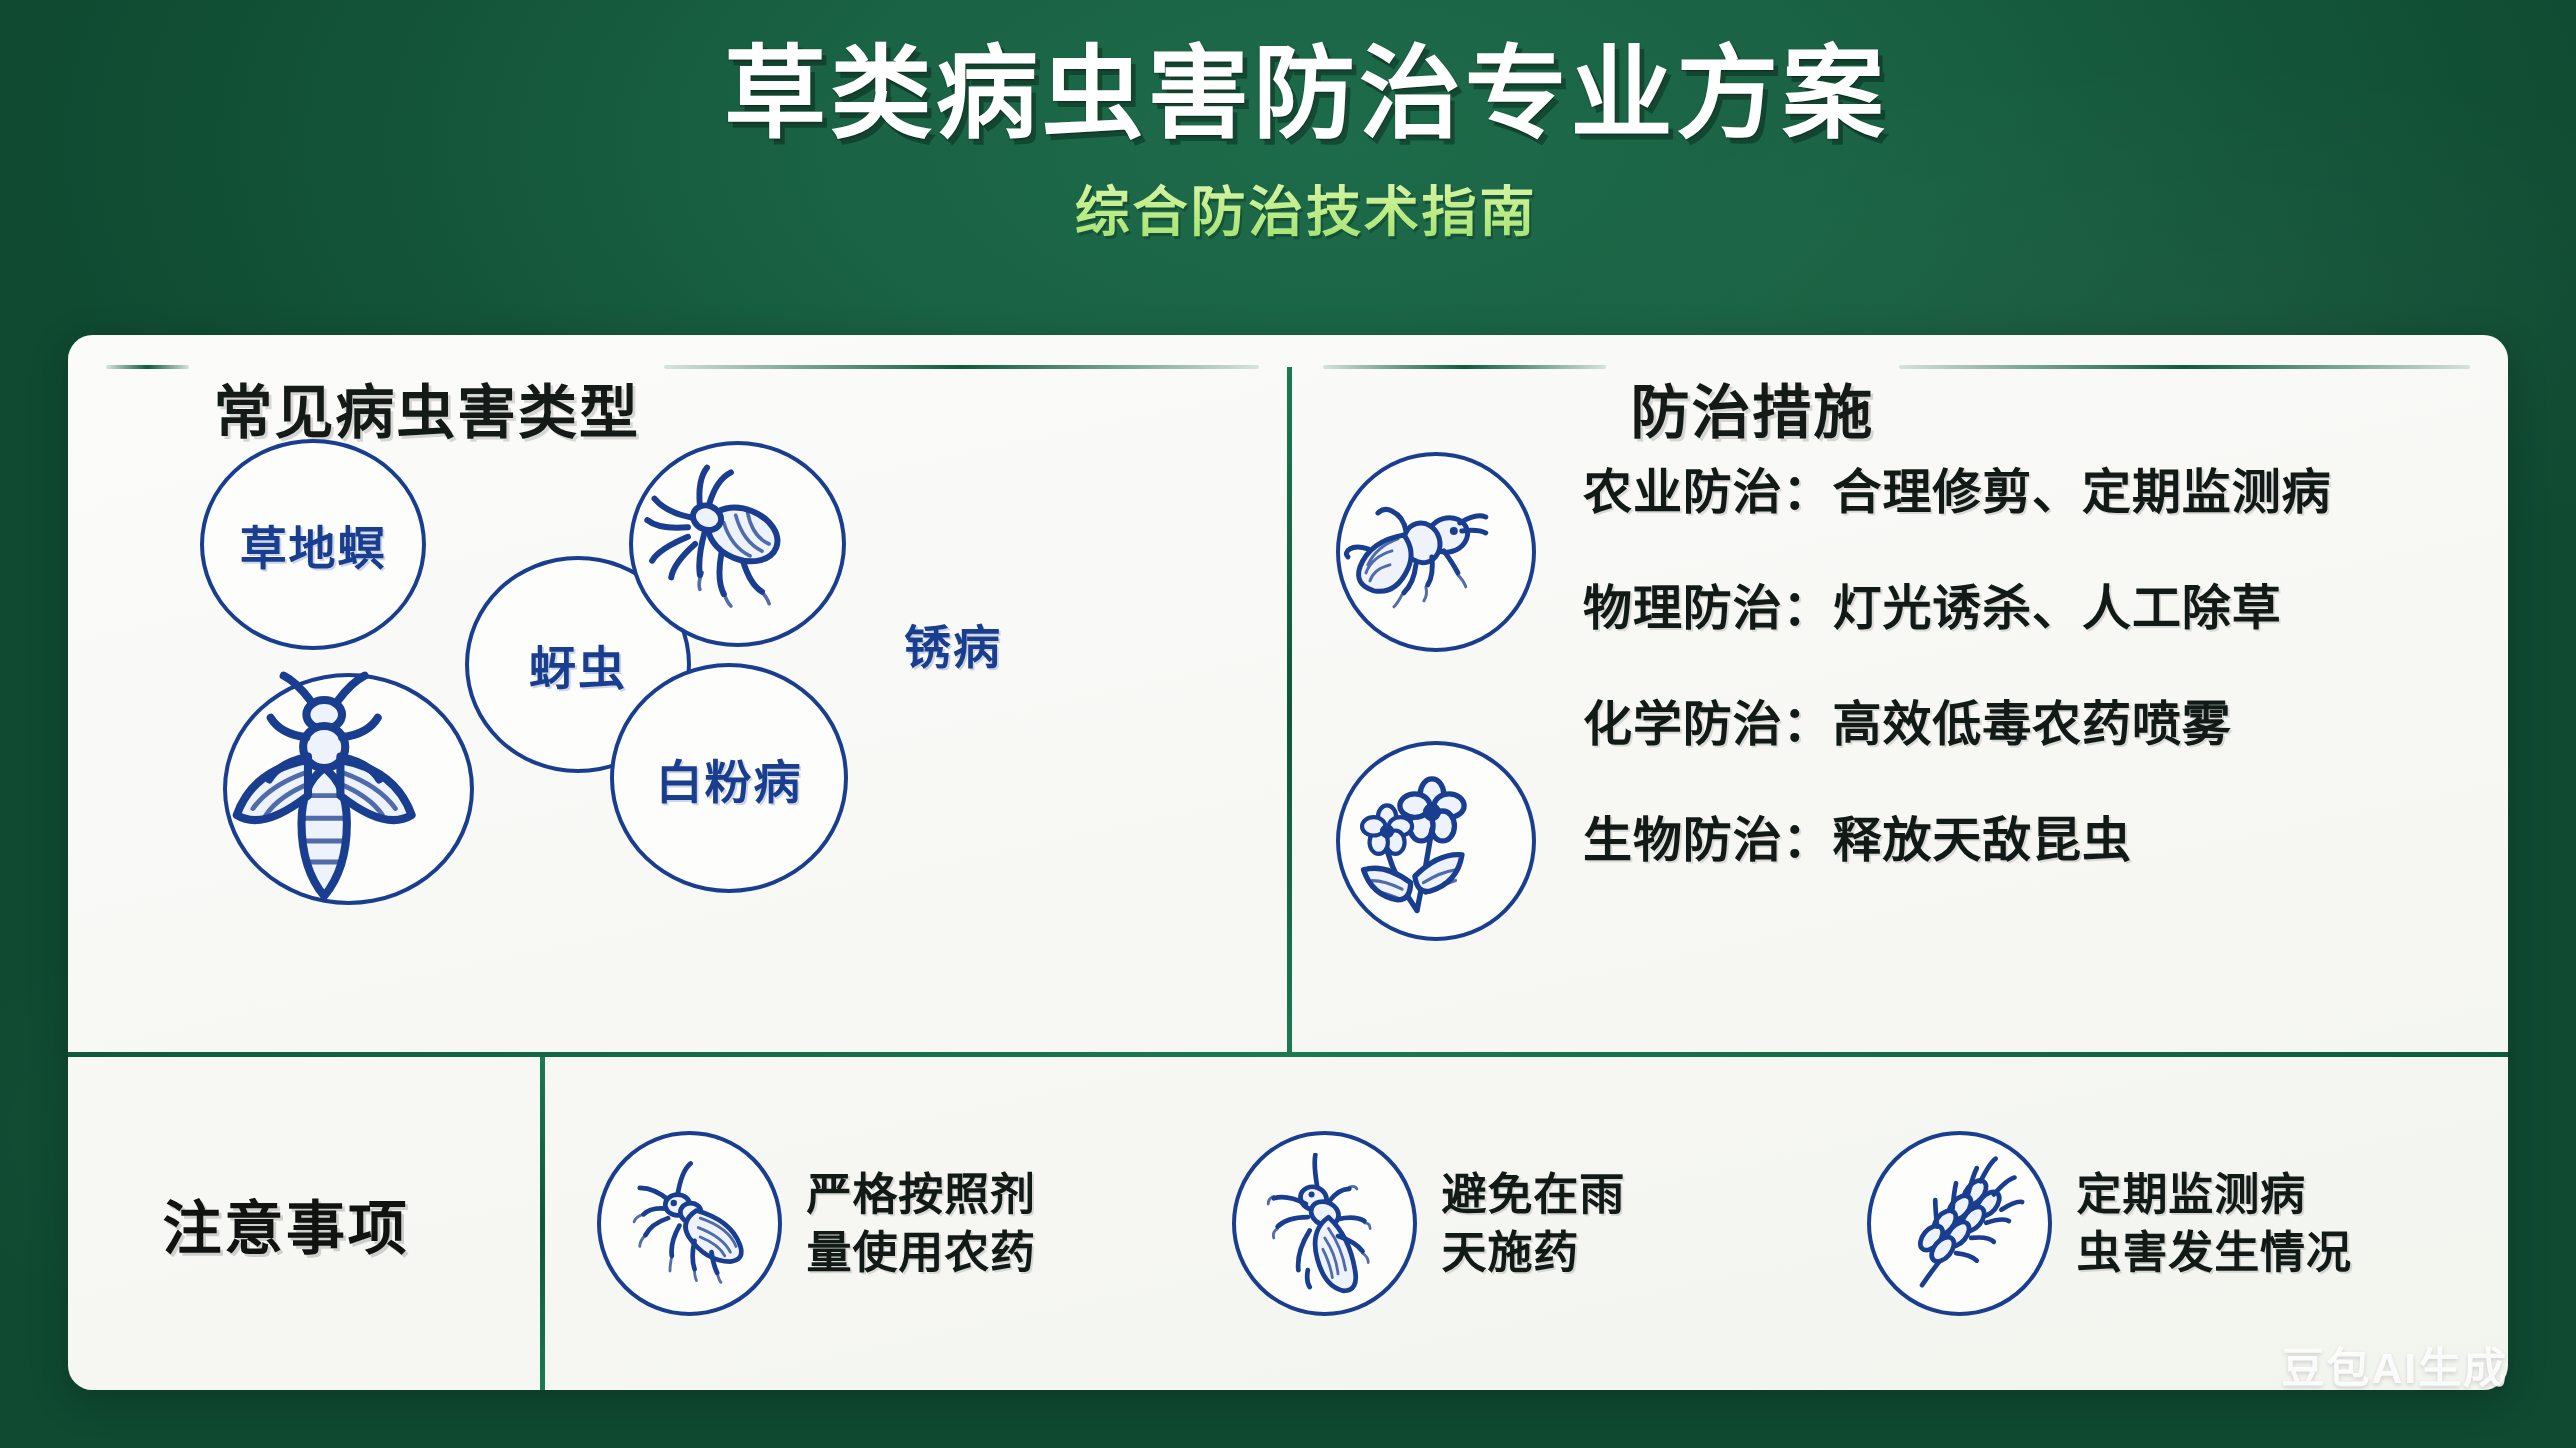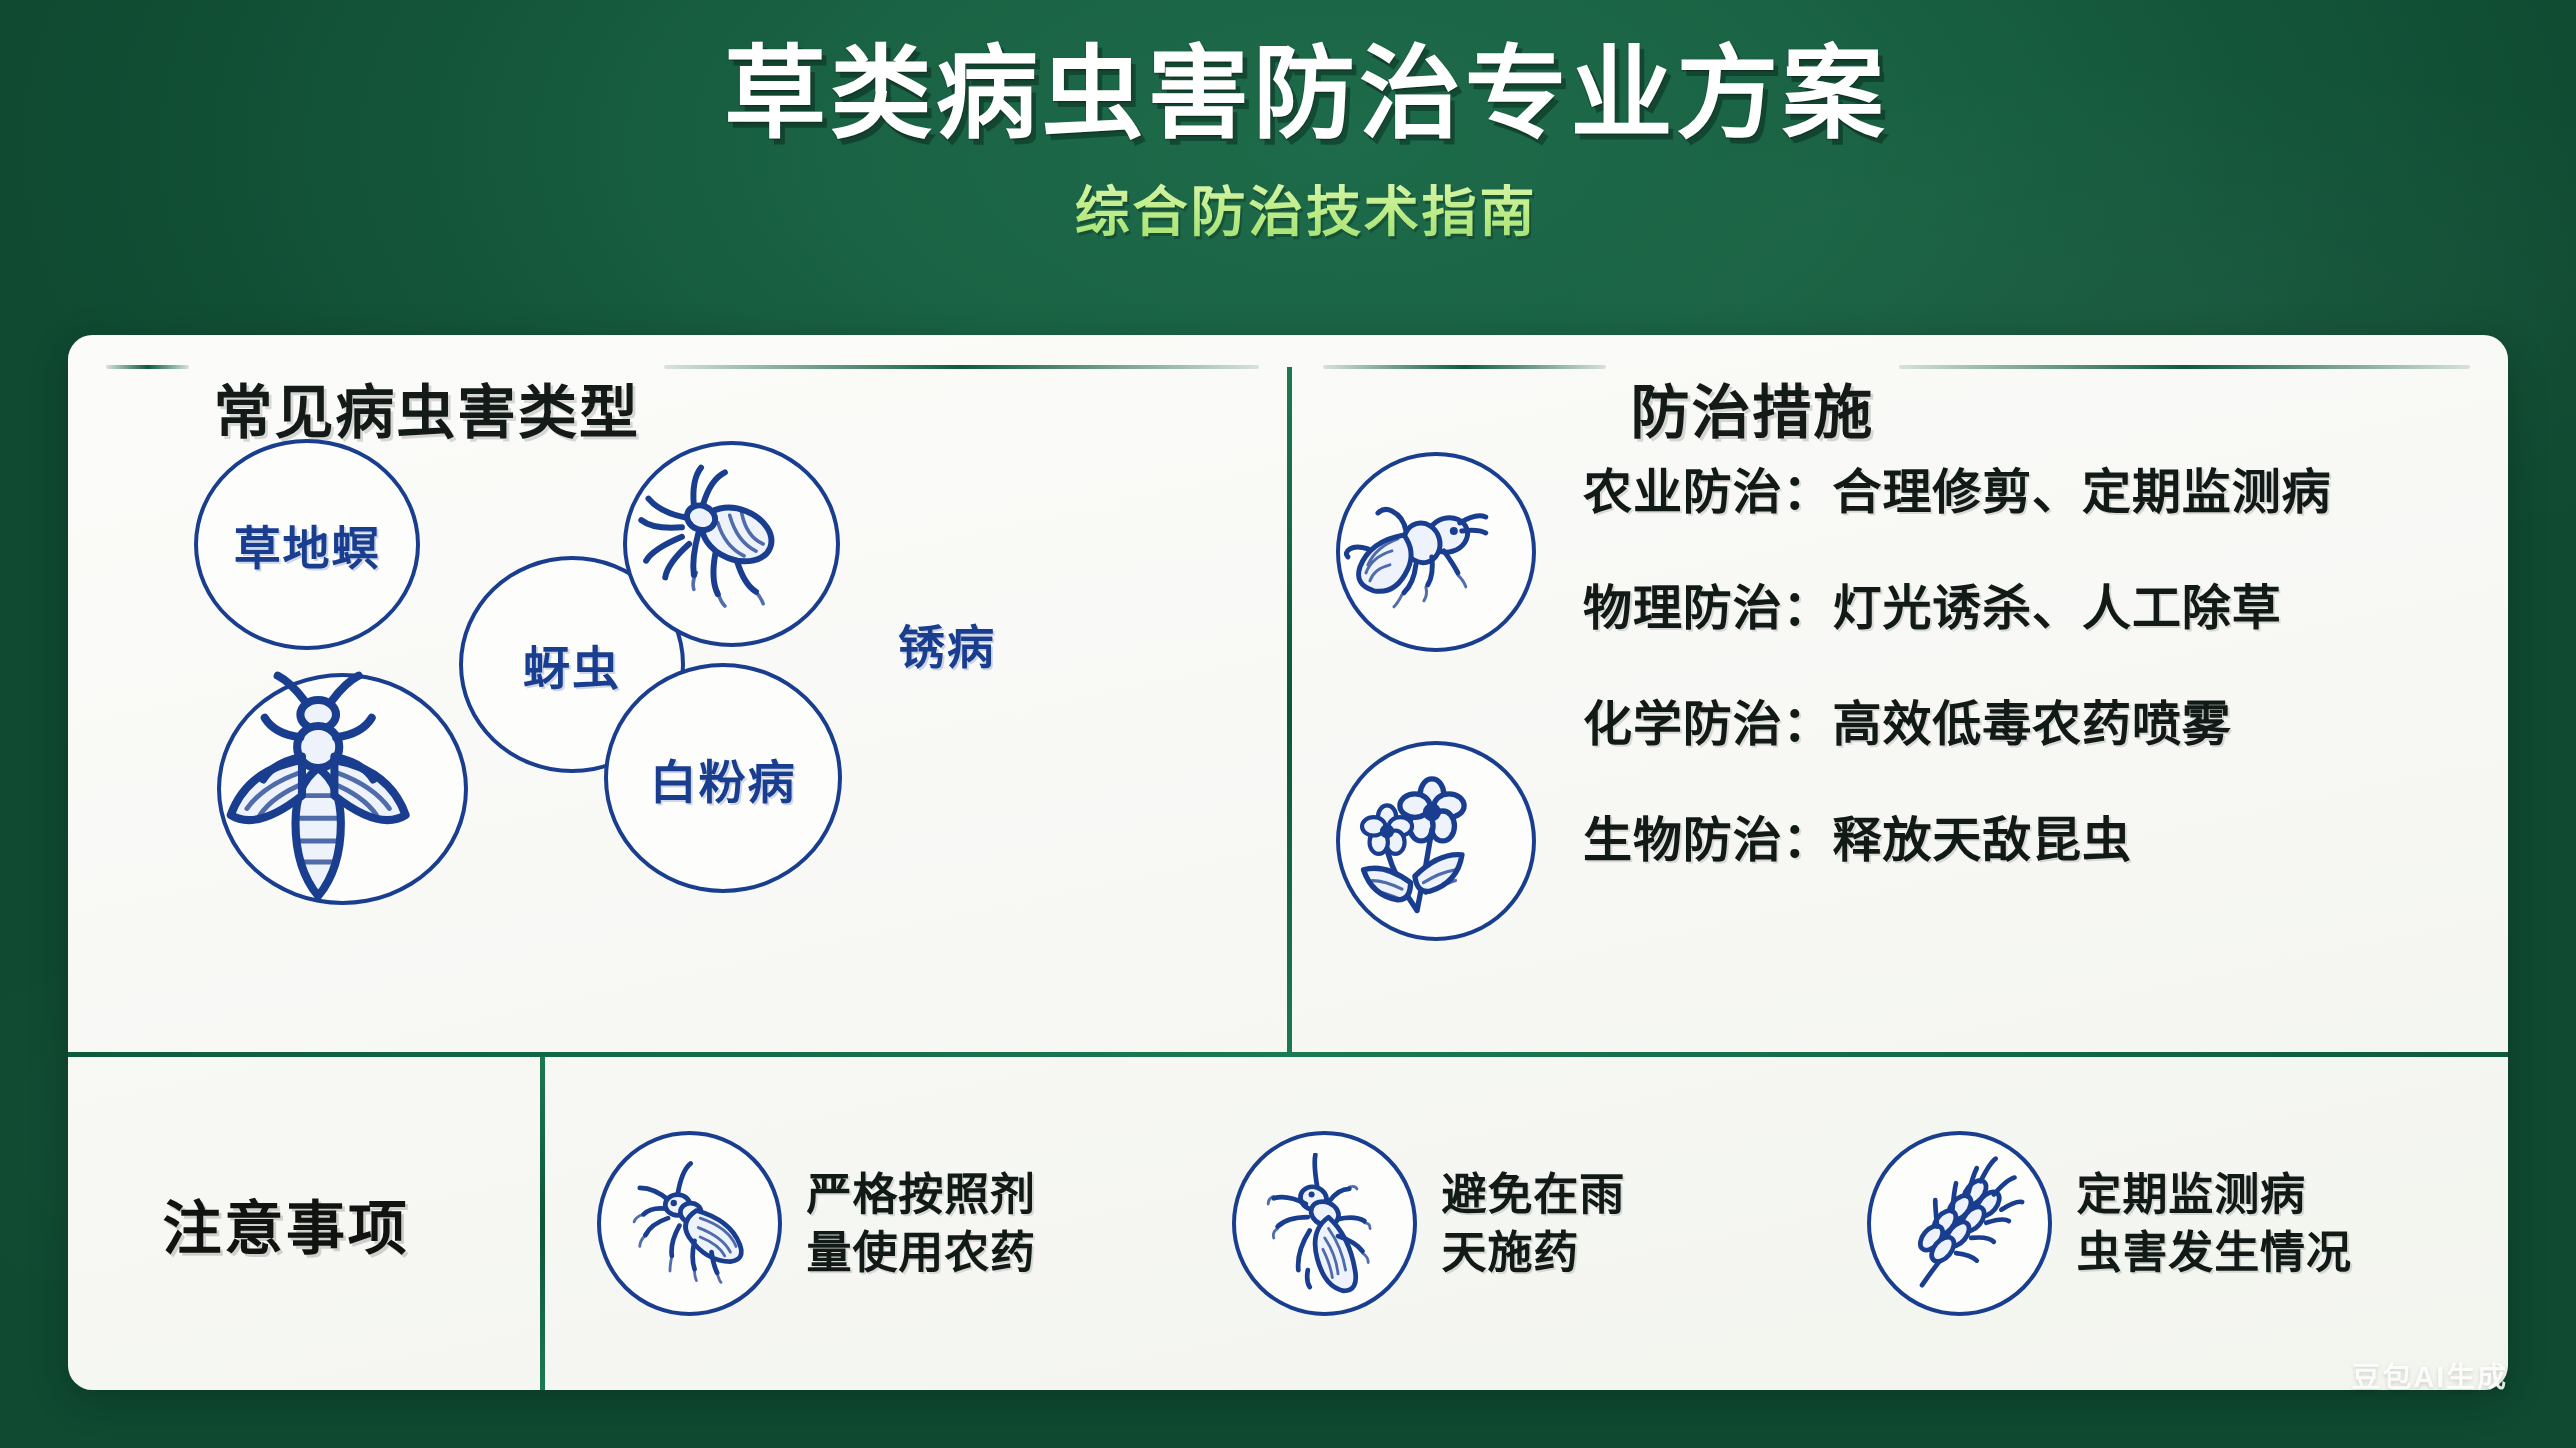--- a/index.html
+++ b/index.html
@@ -111,21 +111,21 @@
     border-radius: 1.9px;
   }
   .sec-head.left  { left: 38px;  top: 30px; width: 1153px; }
   .sec-head.left  .rule:first-child { width: 83px; }
   .sec-head.left  .rule:last-child  { flex: 1; }
   .sec-head.right { left: 1255px; top: 30px; width: 1147px; }
   .sec-head.right .rule:first-child { width: 283px; }
   .sec-head.right .rule:last-child  { flex: 1; }
 
   
-  .bubbles { position: absolute; left: 0; top: 98px; width: 1219px; height: 613px; }
+  .bubbles { position: absolute; left: 6px; top: 98px; width: 1219px; height: 613px; }
   .bubble {
     position: absolute;
     border: 4.7px solid #1a3e8f;
     border-radius: 50%;
     background: #fdfdfb;
     display: flex;
     align-items: center;
     justify-content: center;
   }
   .bubble-label {
@@ -233,21 +233,21 @@
     letter-spacing: 0.9px;
     max-width: 311px;
     text-shadow: 1.9px 1.9px 0 rgba(0,0,0,.12);
   }
 
   
   .watermark {
     position: absolute;
     right: 68px;
     bottom: 53px;
-    font-size: 29px;
+    font-size: 43px;
     font-weight: 700;
     color: rgba(255,255,255,.88);
     letter-spacing: 1.9px;
     z-index: 9;
     text-shadow: 0 1.9px 4.7px rgba(0,0,0,.15);
   }
 
   
   .ln {
     fill: none;

